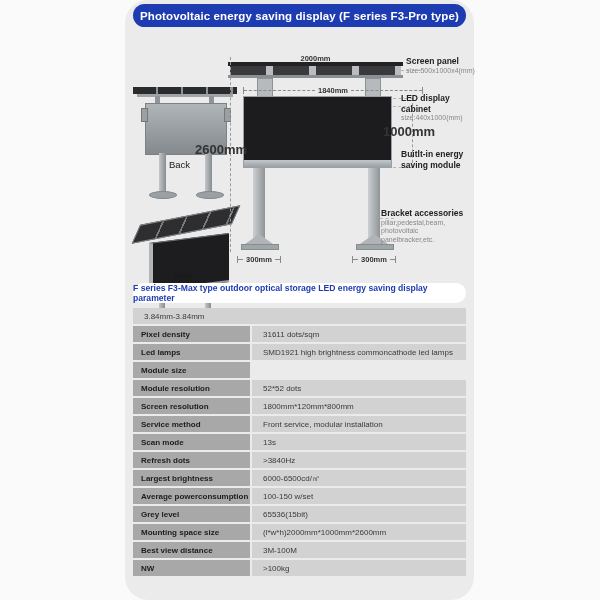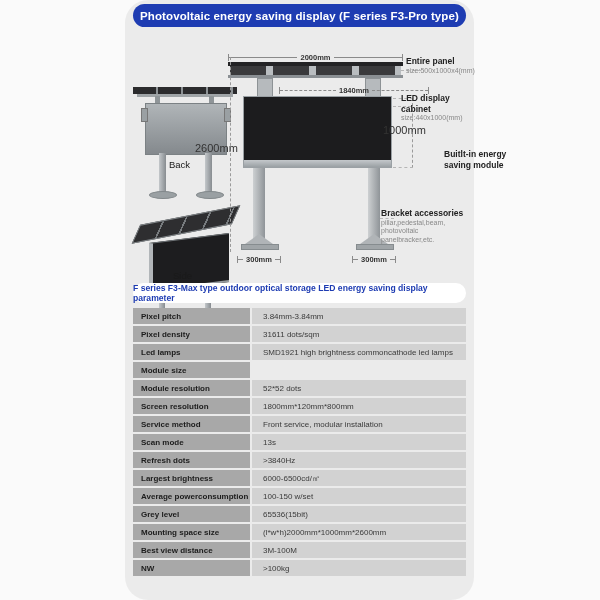--- a/index.html
+++ b/index.html
@@ -22,21 +22,21 @@
     color:#fff;font-size:11.5px;font-weight:bold;letter-spacing:.1px;
   }
   
   .abs{position:absolute;}
   .hdim{display:flex;align-items:center;position:absolute;height:9px;}
   .hdim .hline{flex:1;border-top:1px solid #8a8a8a;height:0;}
   .hdim .hline.dash{border-top:1px dashed #8a8a8a;}
   .hdim .tick{width:1px;height:7px;background:#8a8a8a;}
   .hdim span{font-size:7.5px;font-weight:bold;color:#333;padding:0 3px;white-space:nowrap;}
   .vline{position:absolute;width:0;border-left:1px dashed #9a9a9a;}
-  .dimlabel{position:absolute;font-size:11px;font-weight:normal;color:#333;white-space:nowrap;}
+  .dimlabel{position:absolute;font-size:13px;font-weight:bold;color:#333;white-space:nowrap;}
   .leader{position:absolute;height:0;border-top:1px dashed #b5b5b5;}
   
   .backview{position:absolute;left:8px;top:48px;width:106px;height:114px;}
   .bv-canopy{position:absolute;left:0;top:3px;width:104px;height:7px;background:#2b2b2d;
     background-image:repeating-linear-gradient(90deg,transparent 0 23px,#8d9295 23px 25px);}
   .bv-under{position:absolute;left:4px;top:10px;width:96px;height:3px;background:#9fa4a7;}
   .bv-post{position:absolute;top:12px;width:5px;height:8px;background:#8f9598;}
   .bv-panel{position:absolute;left:12px;top:19px;width:80px;height:50px;
     background:linear-gradient(180deg,#b0b5b8,#84898d);border:1px solid #7b8184;}
   .bv-latch{position:absolute;width:5px;height:12px;background:#9aa0a3;border:1px solid #777;top:24px;}
@@ -115,37 +115,37 @@
     <div class="sideview">
       <div class="sv-panel"></div>
       <div class="sv-screen"></div>
       <div class="sv-leg" style="left:30px;"></div>
       <div class="sv-leg" style="left:76px;"></div>
       <div class="sv-base" style="left:20px;"></div>
       <div class="sv-base" style="left:68px;"></div>
     </div>
     <div class="viewlabel" style="left:48px;top:234px;">Side</div>
 
-    <div class="hdim" style="left:103px;top:17px;width:175px;">
+    <div class="hdim" style="left:103px;top:17px;width:175px;flex-direction:column;">
       <i class="tick"></i>
         <i class="hline"></i>
       <span>2000mm</span>
       <i class="hline"></i>
         <i class="tick"></i>
     </div>
 
     <div class="fv-canopy" style="top:26px;">
       <div class="top"></div>
       <div class="body"></div>
       <div class="edge"></div>
     </div>
     <div class="fv-support" style="left:132px;top:42px;"></div>
     <div class="fv-support" style="left:240px;top:42px;"></div>
 
-    <div class="hdim" style="left:118px;top:50px;width:150px;margin-left:36px;">
+    <div class="hdim" style="left:118px;top:50px;width:180px;">
       <i class="tick"></i>
         <i class="hline dash"></i>
       <span>1840mm</span>
       <i class="hline dash"></i>
         <i class="tick"></i>
     </div>
 
     <div class="fv-cabinet" style="top:60px;">
       <div class="bottom"></div>
     </div>
@@ -178,44 +178,43 @@
     <div class="vline" style="left:287px;top:62px;height:70px;"></div>
     <div class="leader" style="left:268px;top:62px;width:20px;"></div>
     <div class="leader" style="left:268px;top:131px;width:20px;"></div>
     <div class="dimlabel" style="left:258px;top:88px;">1000mm</div>
 
     <div class="leader" style="left:276px;top:34px;width:20px;"></div>
     <div class="leader" style="left:268px;top:70px;width:18px;"></div>
     <div class="leader" style="left:255px;top:182px;width:14px;"></div>
 
     <div class="anno" style="left:281px;top:20px;width:66px;">
-      <div class="t">Entire panel</div>
+      <div class="t">Screen panel</div>
       <div class="s">size:500x1000x4(mm)</div>
     </div>
     <div class="anno" style="left:276px;top:57px;width:72px;">
       <div class="t">LED display cabinet</div>
       <div class="s">size:440x1000(mm)</div>
     </div>
-    <div class="anno" style="left:276px;top:113px;width:66px;margin-left:43px;">
+    <div class="anno" style="left:276px;top:113px;width:66px;">
       <div class="t">Buitlt-in energy saving module</div>
     </div>
     <div class="anno" style="left:256px;top:172px;width:92px;">
       <div class="t">Bracket accessories</div>
       <div class="s">pillar,pedestal,beam,
 photovoltaic panelbracker,etc.</div>
     </div>
   </div>
 
   <div class="section-pill">
     <span>F series F3-Max type outdoor optical storage LED energy saving display parameter</span>
   </div>
 
   <div class="spec-table" id="spec-table">
       <div class="spec-row">
-        <div class="spec-label">Pixel pitch</div>
         <div class="spec-value">3.84mm-3.84mm</div>
       </div>
       <div class="spec-row">
         <div class="spec-label">Pixel density</div>
         <div class="spec-value">31611 dots/sqm</div>
       </div>
       <div class="spec-row">
         <div class="spec-label">Led lamps</div>
         <div class="spec-value">SMD1921 high brightness commoncathode led lamps</div>
       </div>

